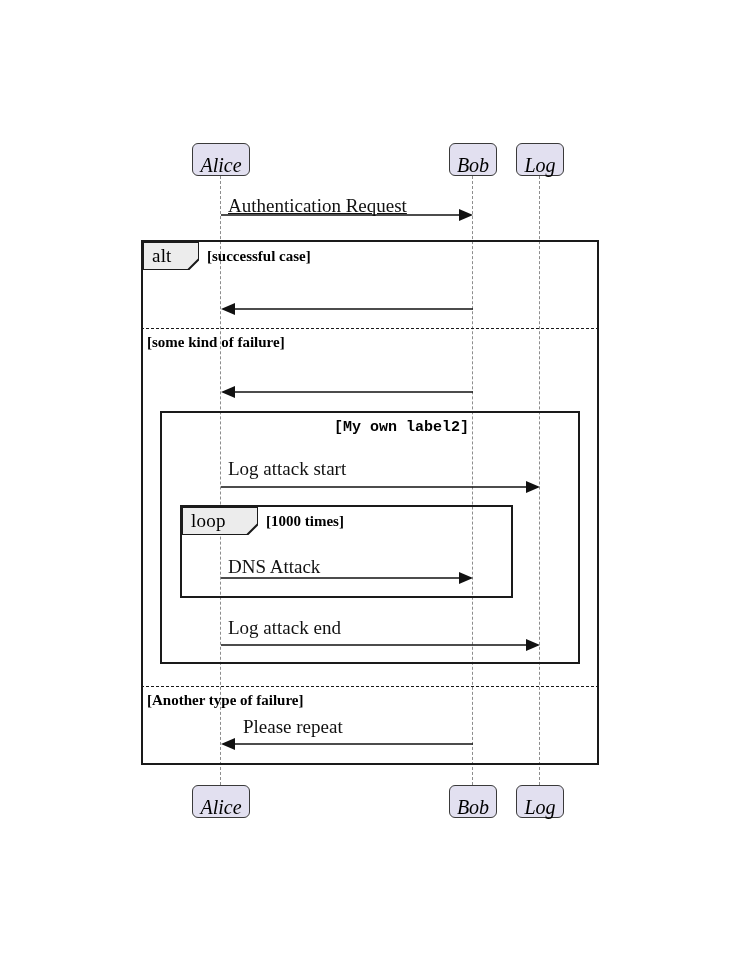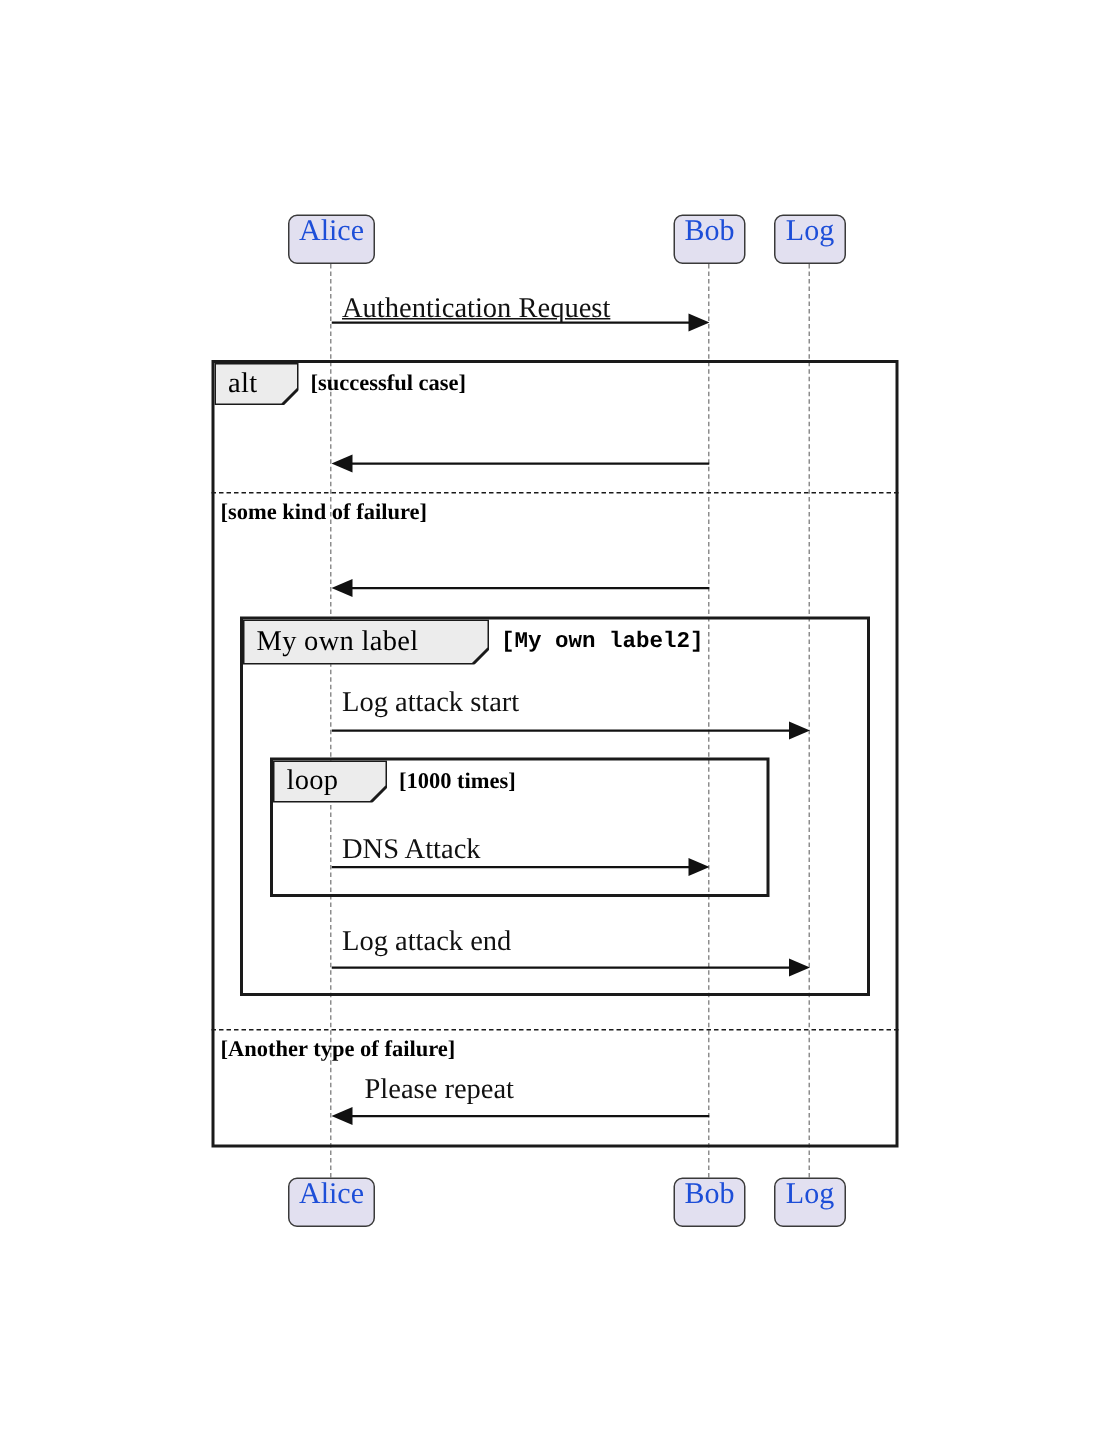--- a/index.html
+++ b/index.html
@@ -11,26 +11,27 @@
   }
   #diagram{position:relative;width:742px;height:960px;}
 
   
   .actor-box{
     position:absolute;
     box-sizing:border-box;
     background:#E2E0F0;
     border:1.3px solid #3a3a3a;
     border-radius:6px;
-    display:flex;align-items:flex-start;justify-content:center;
+    display:flex;align-items:flex-end;justify-content:center;
     font-family:"Liberation Serif", serif;
     font-size:20px;
-    color:#1d4ed8;
+    color:#000000;
     line-height:1;
     box-shadow:0 0 0 0 transparent;
+    font-style:italic;
   }
 
   
   .lifeline{
     position:absolute;
     width:0;
     border-left:1.6px dashed #8d8d8d;
   }
 
   
@@ -112,26 +113,20 @@
         <polygon points="0,0 56,0 56,17 45,28 0,28" fill="#ECECEC" stroke="#1a1a1a" stroke-width="2"></polygon>
       </svg>
       <span>alt</span>
     </div>
     <div class="frag-cond" style="left: 207px; top: 248px; font-size: 15px;">[successful case]</div>
     <div class="frag-cond" style="left: 147px; top: 334px; font-size: 15px;">[some kind of failure]</div>
     <div class="frag-cond" style="left: 147px; top: 692px; font-size: 15px;">[Another type of failure]</div>
     <div class="frag-divider" style="left: 141px; top: 328px; width: 458px;"></div>
     <div class="frag-divider" style="left: 141px; top: 686px; width: 458px;"></div>
     <div class="frag frag-inner" style="left: 160px; top: 411px; width: 420px; height: 253px;"></div>
-    <div class="frag-tab" style="left: 162px; top: 413px; width: 164px; height: 30px; font-size: 19px; background: transparent;">
-      <svg width="164" height="30">
-        <polygon points="0,0 164,0 164,19 153,30 0,30" fill="#ECECEC" stroke="#1a1a1a" stroke-width="2"></polygon>
-      </svg>
-      <span>My own label</span>
-    </div>
     <div class="frag-cond" style="left: 334px; top: 419px; font-size: 15px; font-family: Liberation Mono, monospace;">[My own label2]</div>
     <div class="frag frag-inner" style="left: 180px; top: 505px; width: 333px; height: 93px;"></div>
     <div class="frag-tab" style="left: 182px; top: 507px; width: 76px; height: 28px; font-size: 19px; background: transparent;">
       <svg width="76" height="28">
         <polygon points="0,0 76,0 76,17 65,28 0,28" fill="#ECECEC" stroke="#1a1a1a" stroke-width="2"></polygon>
       </svg>
       <span>loop</span>
     </div>
     <div class="frag-cond" style="left: 266px; top: 513px; font-size: 15px;">[1000 times]</div>
     <div class="msg-arrow" style="left: 221px; top: 206px; width: 252px; height: 18px;"><svg width="252" height="18">

